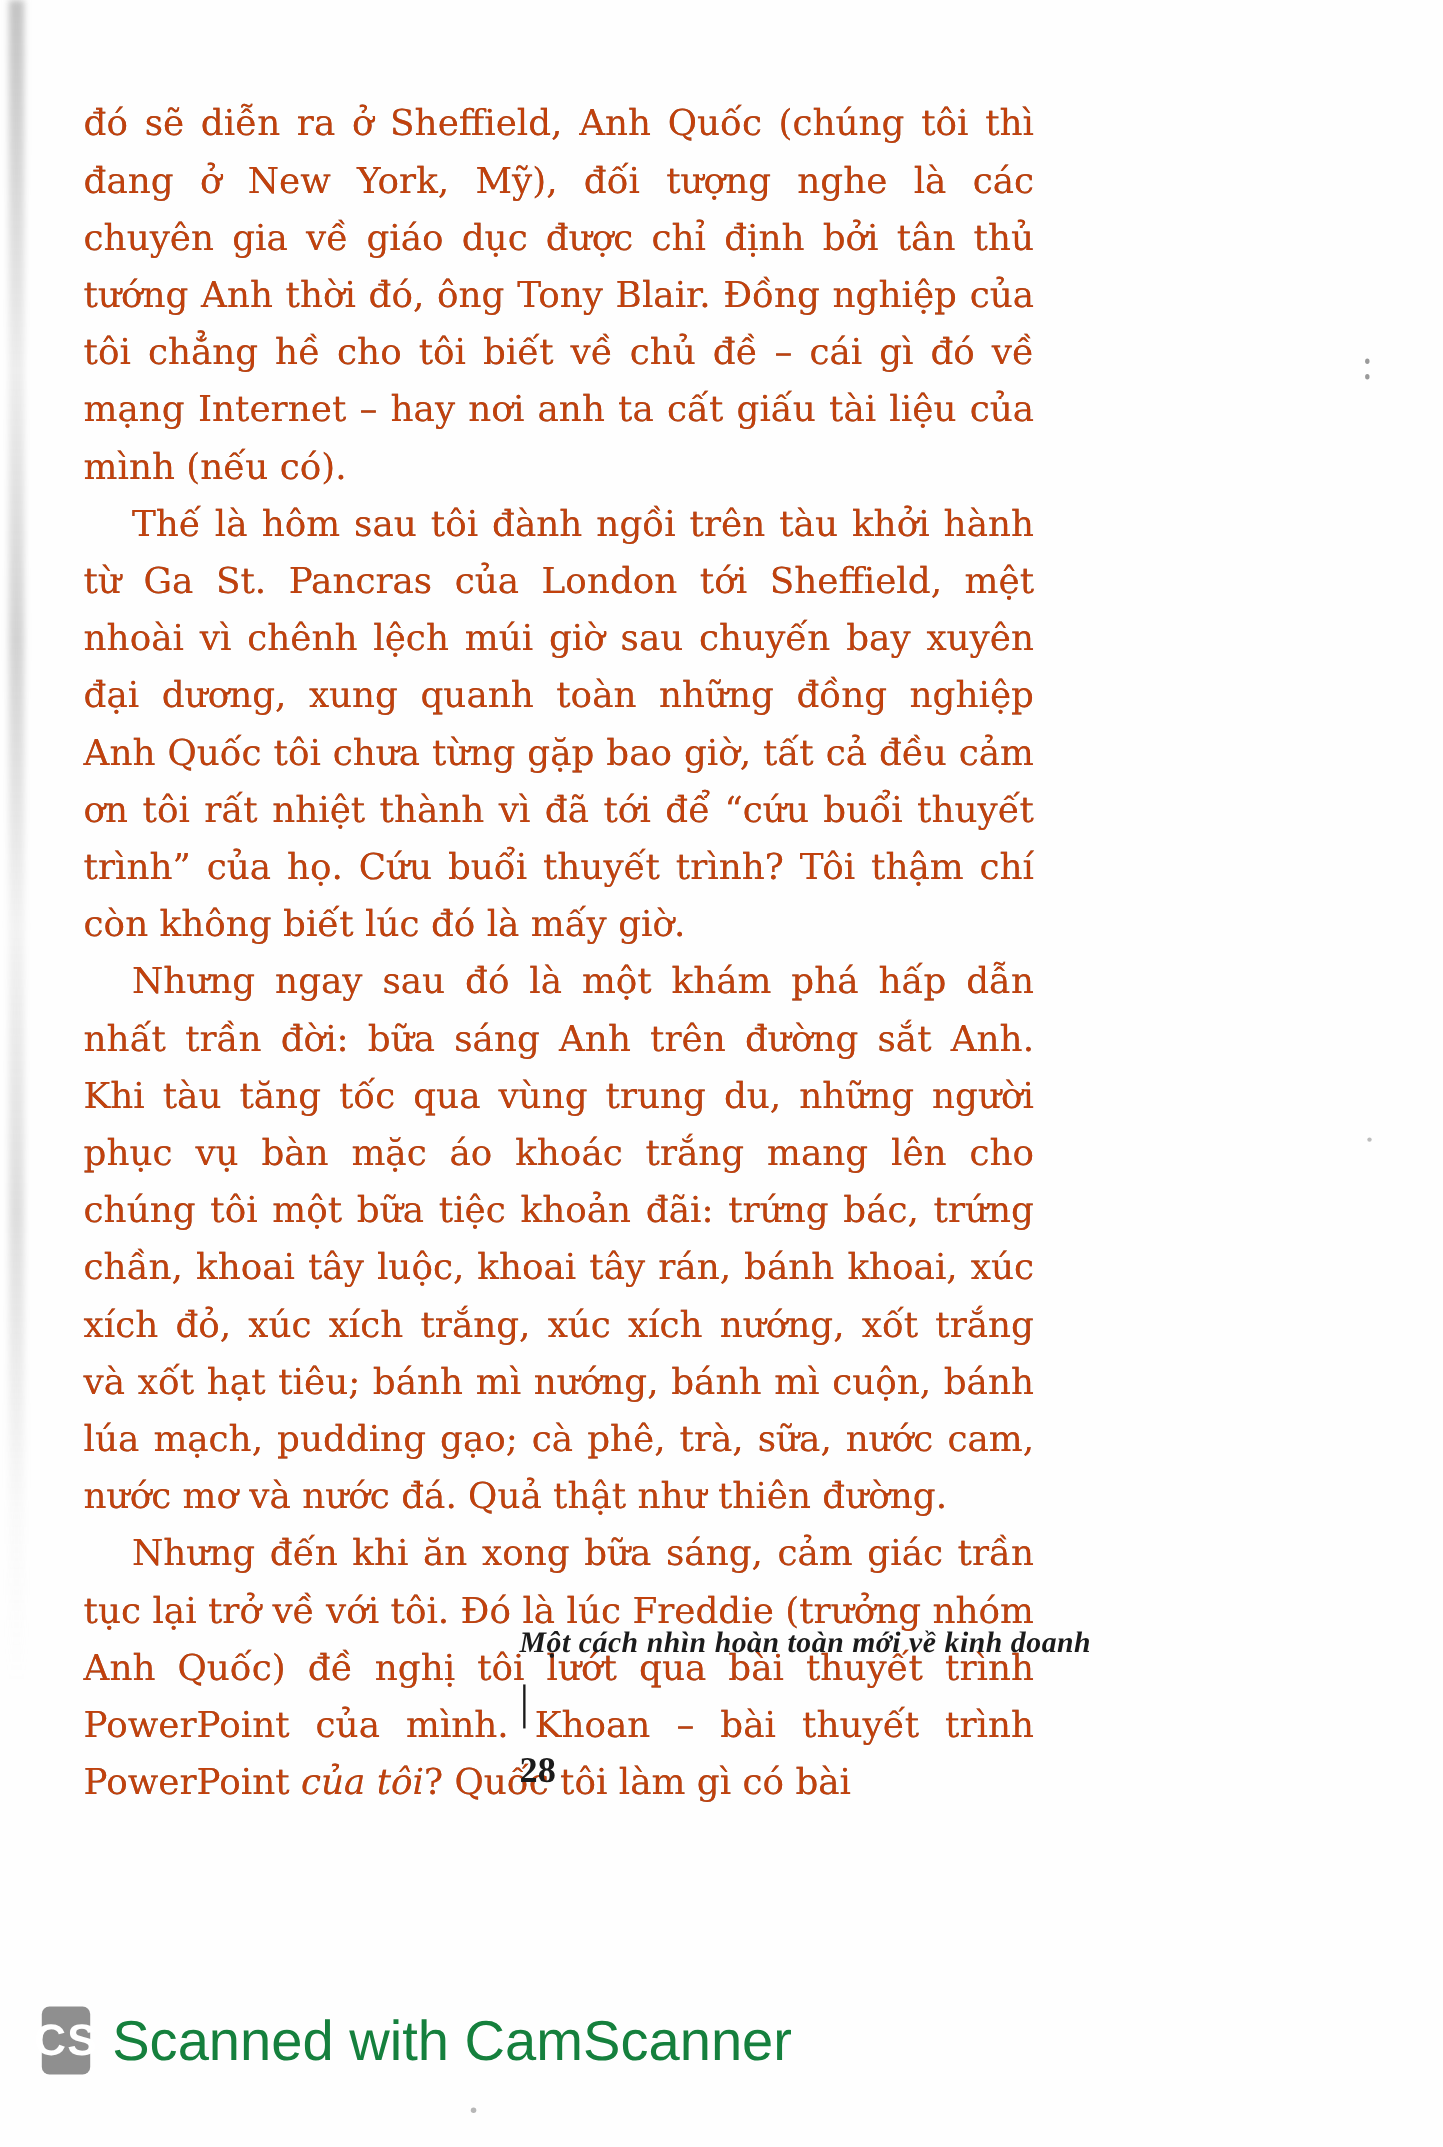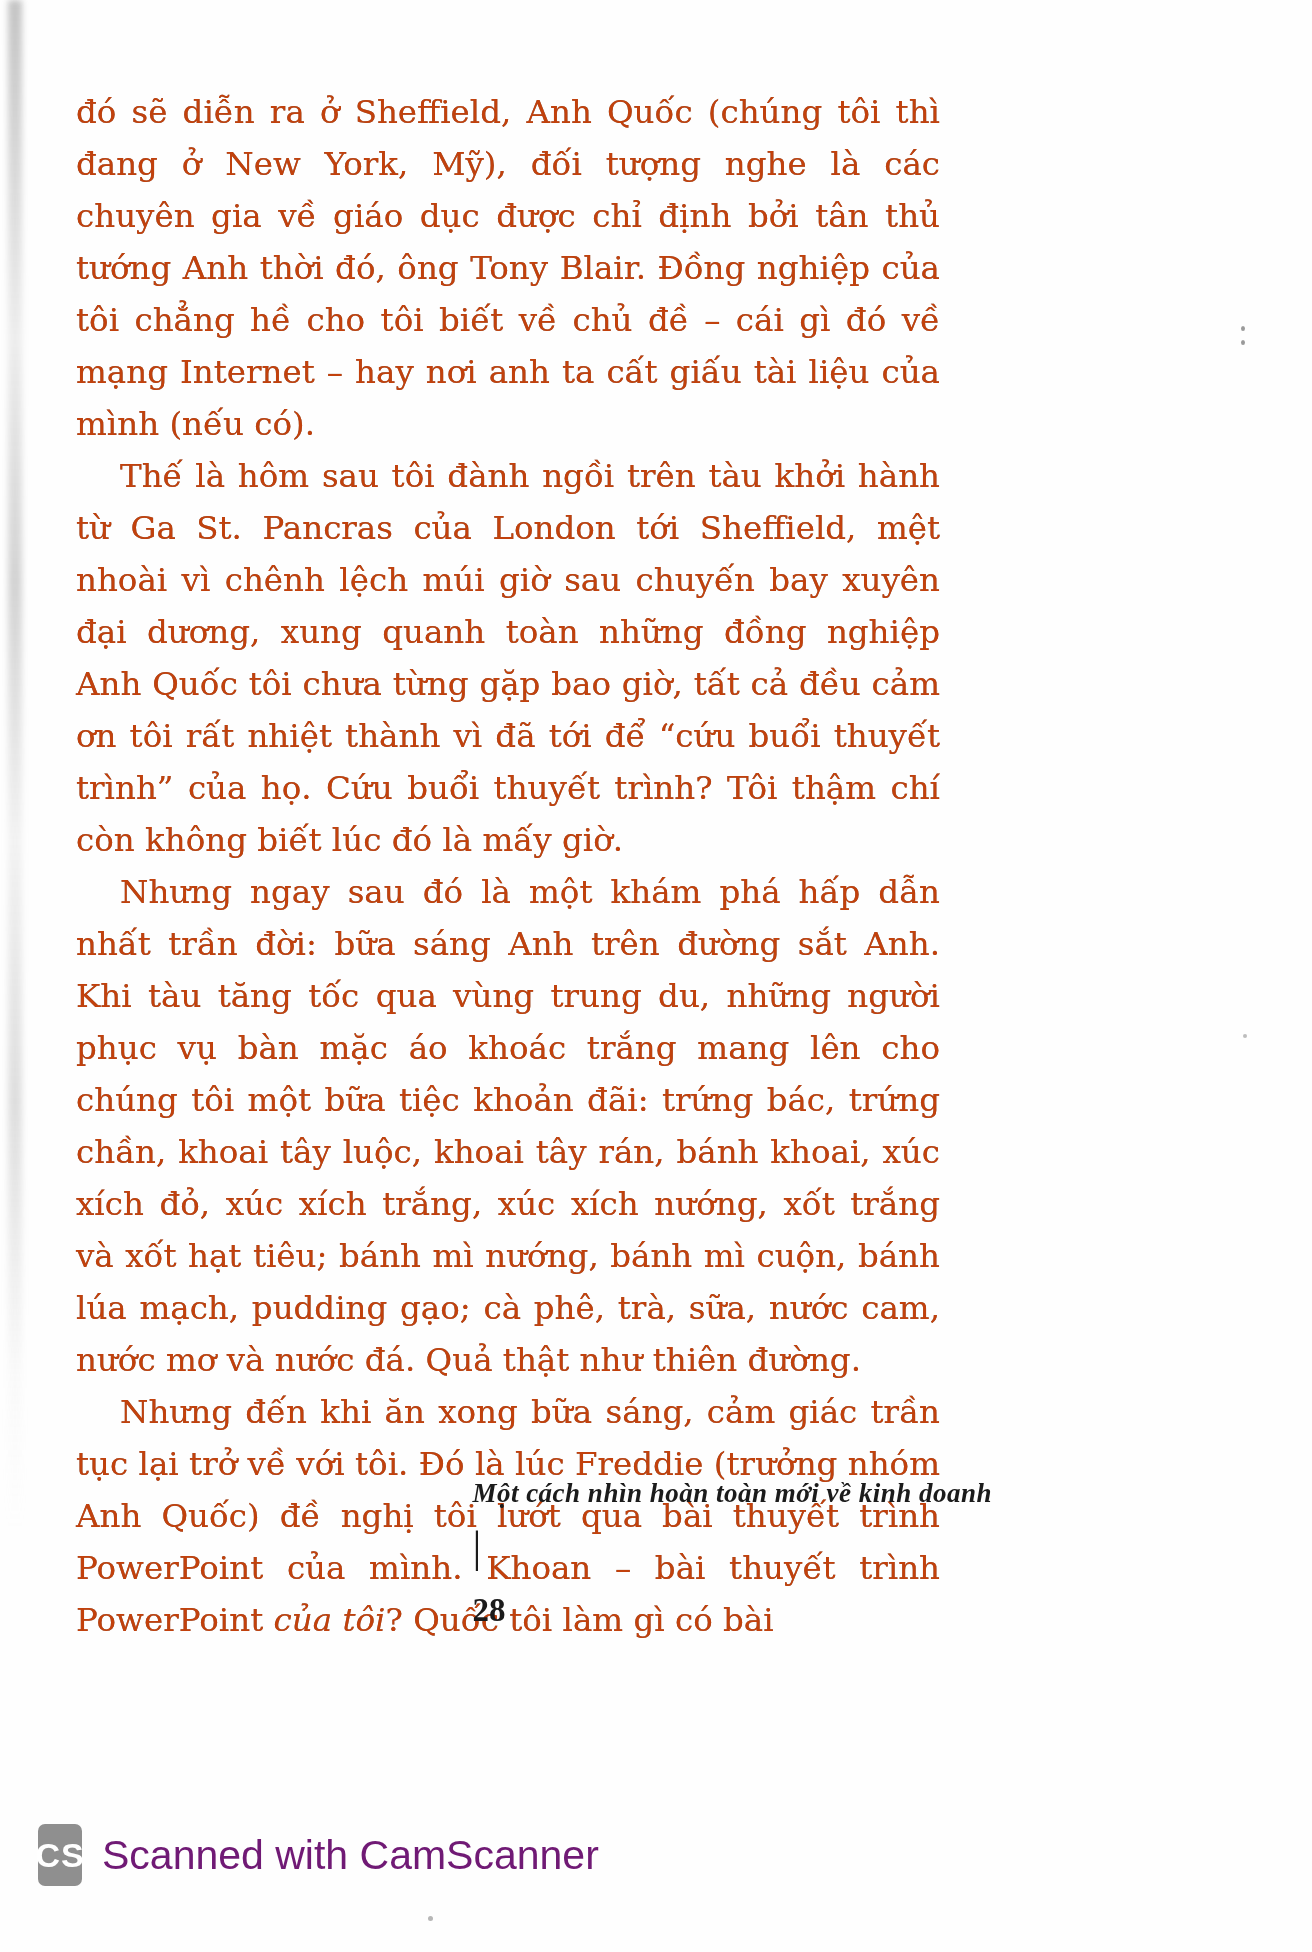--- a/index.html
+++ b/index.html
@@ -88,29 +88,29 @@
     gap: 20px;
     font-family: "Liberation Sans", "DejaVu Sans", sans-serif;
   }
   .cs-logo {
     width: 44px;
     height: 62px;
     background: #8f8f8f;
     border-radius: 7px;
     color: #ffffff;
     font-weight: bold;
-    font-size: 34px;
+    font-size: 40px;
     display: flex;
     align-items: center;
     justify-content: center;
     letter-spacing: 1px;
   }
   .cs-text {
-    color: #701a75;
-    font-size: 41px;
+    color: #15803d;
+    font-size: 51px;
     font-weight: 400;
   }
   .speck {
     position: absolute;
     background: #6f6f6f;
     border-radius: 50%;
     opacity: 0.7;
   }
   .speck-a { left: 1241px; top: 326px; width: 4px; height: 5px; }
   .speck-a2 { left: 1241px; top: 340px; width: 4px; height: 5px; }

